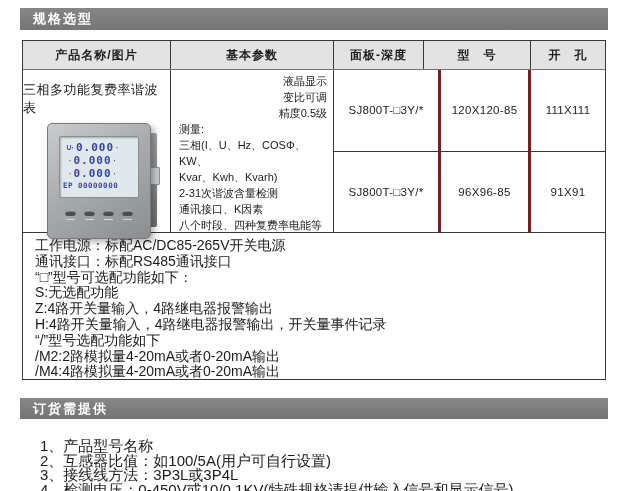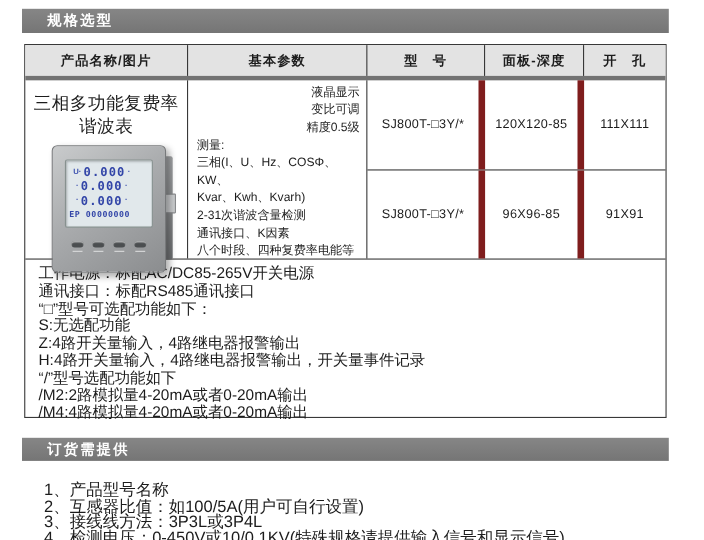--- a/index.html
+++ b/index.html
@@ -6,46 +6,46 @@
   .page {
     position:relative; width:640px; height:491px; background:#ffffff;
     font-family:"Liberation Sans", sans-serif; color:#1c1c1c; overflow:hidden;
   }
 
   
   .section-bar {
     position:absolute; left:20px; width:588px; height:22px;
     background:linear-gradient(#868686,#757575);
     color:#ffffff; font-weight:bold; font-size:13px; line-height:22px;
-    padding-left:23px; box-sizing:border-box; letter-spacing:2px;
+    padding-left:13px; box-sizing:border-box; letter-spacing:2px;
   }
   #bar-spec { top:8px; }
   #bar-order { top:398px; height:21px; line-height:21px; }
 
   
   .spec-table {
     position:absolute; left:22px; top:40px; width:584px; height:340px;
     border:1px solid #383838; box-sizing:border-box;
     display:flex; flex-direction:column; background:#ffffff;
   }
-  .thead { display:flex; height:28px; flex:none; background:#e3e3e3; border-bottom:4px solid #737373; }
+  .thead { display:flex; height:28px; flex:none; background:#e3e3e3; border-bottom:1px solid #737373; }
   .th {
     display:flex; align-items:center; justify-content:center;
     font-weight:bold; font-size:12px; box-sizing:border-box;
     border-right:1px solid #383838; letter-spacing:1px;
   }
   .w1{ width:148px; } .w2{ width:163px; } .w3{ width:107px; } .w4{ width:90px; }
   .w5{ flex:1; border-right:none !important; }
 
   .tbody { display:flex; height:162px; flex:none; border-bottom:1px solid #383838; }
   .cell { box-sizing:border-box; border-right:1px solid #383838; }
 
   
   .cell-product { width:148px; position:relative; }
-  .prod-name { text-align:center; font-size:16px; padding-top:11px; letter-spacing:0.5px; }
+  .prod-name { font-size:13px; padding-top:11px; letter-spacing:0.5px; }
 
   .meter { position:relative; width:112px; height:116px; margin:6px 0 0 24px; }
   .meter-side {
     position:absolute; left:96px; top:10px; width:14px; height:94px;
     background:linear-gradient(#a2a4a6,#6e7072); border-radius:2px;
   }
   .meter-tab {
     position:absolute; left:100px; top:44px; width:11px; height:16px;
     background:#c9cbcd; border:1px solid #8a8c8e; border-radius:1px;
   }
@@ -83,21 +83,21 @@
   .cell-params { width:163px; font-size:11px; line-height:16px; padding:3px 6px 0 8px; }
   .pc { text-align:right; }
   .pl { text-align:left; }
 
   
   .model-col { flex:1; display:flex; flex-direction:column; }
   .model-row { flex:1; display:flex; }
   .model-row.first { border-bottom:1px solid #383838; }
   .md {
     display:flex; align-items:center; justify-content:center;
-    font-size:11.5px; box-sizing:border-box; border-right:6px solid #7f1d1d;
+    font-size:11.5px; box-sizing:border-box; border-right:3px solid #7f1d1d;
     letter-spacing:0.3px;
   }
 
   
   .notes { flex:1; padding:5px 12px 0 12px; font-size:14px; line-height:15.8px; }
   .note-line { white-space:pre; }
 
   
   .ordering { position:absolute; left:40px; top:439px; font-size:15px; }
   .ordering-item { height:14.5px; line-height:14.5px; }
@@ -107,22 +107,22 @@
 
 <div class="page">
 
   <div class="section-bar" id="bar-spec">规格选型</div>
 
   <div class="spec-table">
 
     <div class="thead">
       <div class="th w1">产品名称/图片</div>
       <div class="th w2">基本参数</div>
+      <div class="th w4">面板-深度</div>
       <div class="th w3">型　号</div>
-      <div class="th w4">面板-深度</div>
       <div class="th w5">开　孔</div>
     </div>
 
     <div class="tbody">
 
       <div class="cell cell-product">
         <div class="prod-name">三相多功能复费率谐波表</div>
 
         <div class="meter">
           <div class="meter-side"></div>

